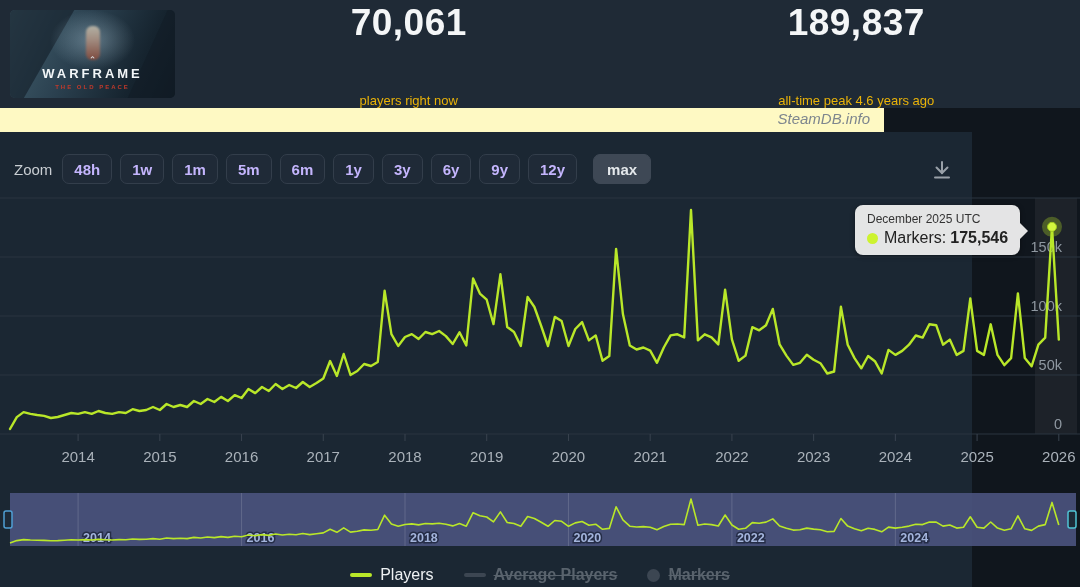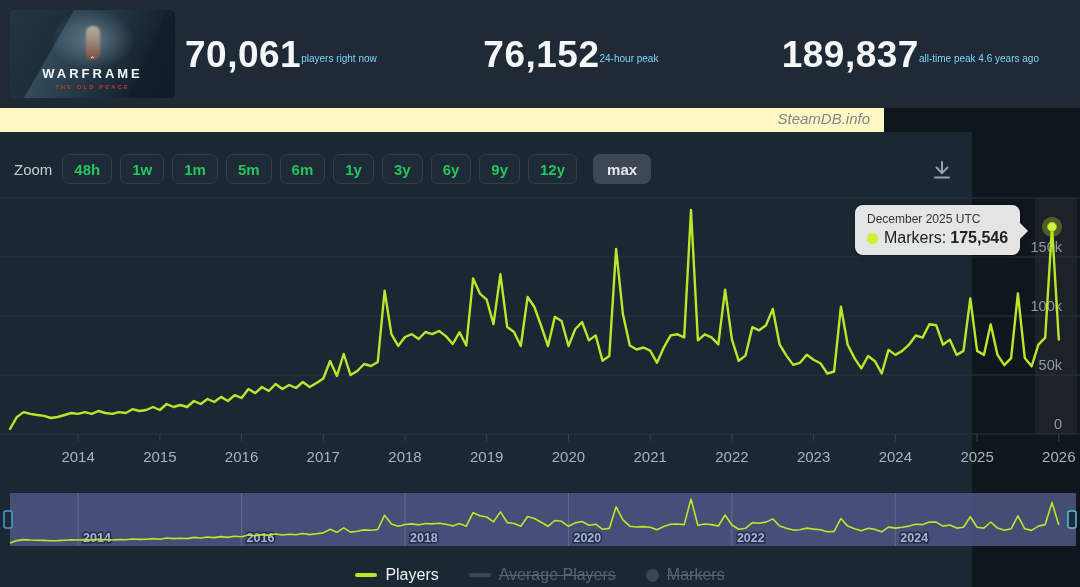--- a/index.html
+++ b/index.html
@@ -19,37 +19,37 @@
   #capsule .glow{position:absolute;left:40px;top:0;width:85px;height:60px;border-radius:50%;
            background:radial-gradient(closest-side,rgba(190,220,235,.38),rgba(190,220,235,0));}
   #capsule .figure{position:absolute;left:76px;top:16px;width:14px;height:34px;border-radius:6px;
            background:linear-gradient(#c5bfae,#8a4a3a);filter:blur(1px);opacity:.85;}
   #capsule .logo{position:absolute;left:0;right:0;top:46px;text-align:center;color:#dfe9ee;font-size:9px;line-height:9px;}
   #capsule .wf-title{position:absolute;left:0;right:0;top:56px;text-align:center;color:#f2f6f8;
            font-size:13px;font-weight:700;letter-spacing:3px;}
   #capsule .wf-sub{position:absolute;left:0;right:0;top:74px;text-align:center;color:#c2392b;
            font-size:6px;font-weight:700;letter-spacing:2px;}
   #stats{position:absolute;left:185px;top:0;width:895px;height:108px;display:flex;}
-  .stat{flex:1;display:flex;flex-direction:row;align-items:center;justify-content:flex-start;padding-top:2px;}
+  .stat{flex:1;display:flex;flex-direction:column;align-items:center;justify-content:space-between;padding-top:2px;}
   .stat .num{font-size:37px;font-weight:700;color:#f4f6f7;letter-spacing:.5px;}
-  .stat .lbl{font-size:10px;color:#7dd3fc;margin-top:6px;}
+  .stat .lbl{font-size:13px;color:#eab308;margin-top:6px;}
 
   
   #strip{left:0;top:108px;width:884px;height:24px;background:#fef9c3;}
   #watermark{position:absolute;right:14px;top:2px;color:#7e868e;font-size:15px;font-style:italic;}
 
   
   #card{left:0;top:132px;width:972px;height:455px;background:#1b2733;}
 
   
   #zoomrow{position:absolute;left:14px;top:22px;height:30px;display:flex;align-items:center;}
   #zoomrow .zlabel{color:#c9ced3;font-size:15px;margin-right:10px;}
   .zbtn{display:inline-flex;align-items:center;justify-content:center;height:30px;padding:0 11px;
         margin-right:8px;border:1px solid #333e4b;border-radius:7px;background:#1f2a37;
-        color:#22c55e;font-size:15px;font-weight:700;cursor:pointer;}
+        color:#c4b5fd;font-size:15px;font-weight:700;cursor:pointer;}
   .zbtn.selected{background:#3e4855;border-color:#3e4855;color:#e4e8eb;margin-left:8px;padding:12px 13px;}
   #dl{position:absolute;right:18px;top:26px;width:24px;height:24px;cursor:pointer;}
 
   
   #tooltip{position:absolute;left:855px;top:73px;width:auto;background:rgba(235,235,235,.97);
            border-radius:8px;padding:7px 12px 8px 12px;box-shadow:0 1px 5px rgba(0,0,0,.4);z-index:5;}
   #tooltip .t1{font-size:12px;color:#333;white-space:nowrap;}
   #tooltip .t2{font-size:16px;color:#222;margin-top:3px;white-space:nowrap;display:flex;align-items:center;}
   #tooltip .dot{display:inline-block;width:11px;height:11px;border-radius:50%;background:#cdf32f;margin-right:6px;}
   #tooltip .val{font-weight:700;margin-left:4px;}
@@ -57,44 +57,40 @@
            border-top:8px solid transparent;border-bottom:8px solid transparent;
            border-left:8px solid rgba(235,235,235,.97);}
 
   
   #legend{position:absolute;left:0;top:424px;width:1080px;display:flex;justify-content:center;align-items:center;gap:30px;}
   .litem{display:flex;align-items:center;gap:8px;font-size:16px;cursor:pointer;margin-top:10px;}
   .litem .line{width:22px;height:4px;border-radius:2px;}
   .litem .circ{width:13px;height:13px;border-radius:50%;}
   .litem.on{color:#eef1f3;}
   .litem.off{color:#59636d;}
-  .litem.off .lbl{text-decoration:line-through;}
+  .litem.off .lbl{text-decoration:line-through;font-weight:bold;}
   svg text{font-family:"Liberation Sans","DejaVu Sans",sans-serif;}
 </style>
 </head>
 <body>
 
 <div id="header" class="abs">
   <div id="capsule">
     <div class="shade1"></div>
     <div class="shade2"></div>
     <div class="glow"></div>
     <div class="figure"></div>
     <div class="logo">⌃</div>
     <div class="wf-title">WARFRAME</div>
     <div class="wf-sub">THE OLD PEACE</div>
   </div>
   <div id="stats">
     <div class="stat">
       <div class="num">70,061</div>
       <div class="lbl">players right now</div>
-    </div>
-    <div class="stat">
-      <div class="num">76,152</div>
-      <div class="lbl">24-hour peak</div>
     </div>
     <div class="stat">
       <div class="num">189,837</div>
       <div class="lbl">all-time peak 4.6 years ago</div>
     </div>
   </div>
 </div>
 
 <div id="strip" class="abs">
   <div id="watermark">SteamDB.info</div>

